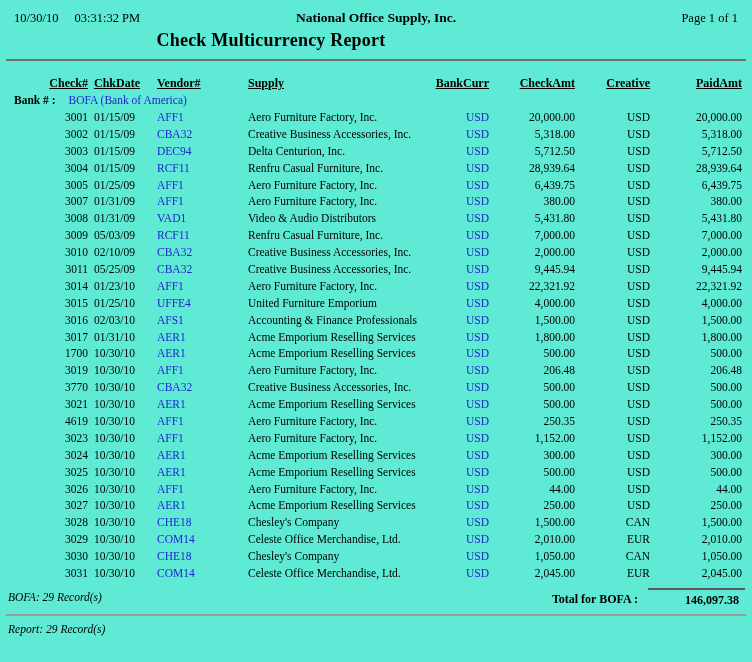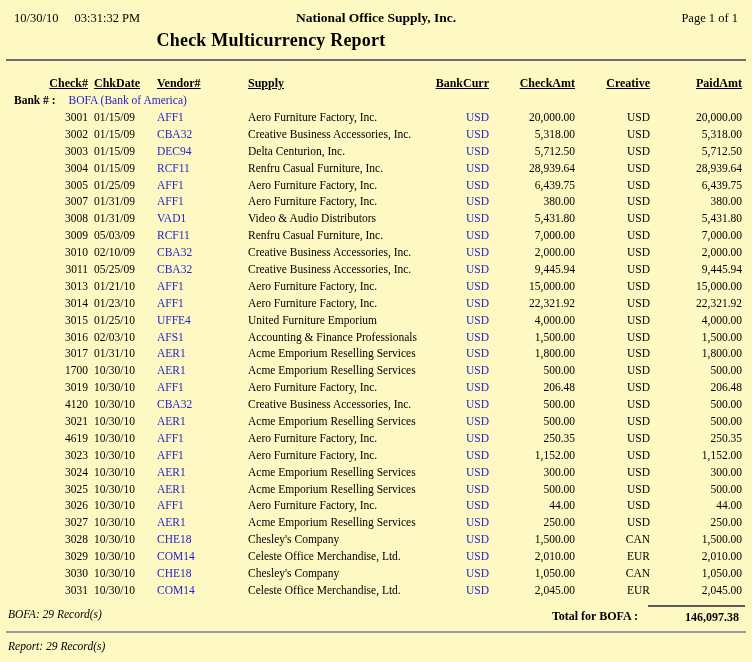--- a/index.html
+++ b/index.html
@@ -1,19 +1,19 @@
 <!DOCTYPE html>
 <html><head>
 <meta charset="utf-8">
 <style>
   * { box-sizing: border-box; }
   html, body { margin: 0; padding: 0; background: #f0f0f0; }
   .page {
     width: 752px; height: 662px;
-    background: #fef9c3;
+    background: #5eead4;
     color: #000000;
     font-family: "Liberation Serif", "DejaVu Serif", serif;
     position: relative;
     overflow: hidden;
   }
   
   .hdr { padding: 10px 8px 0 8px; }
   .hrow { display: flex; align-items: baseline; }
   .hl { width: 210px; text-align: left; padding-left: 6px; font-size: 12.5px; white-space: nowrap; }
   .hc { flex: 1; text-align: center; }
@@ -223,30 +223,20 @@
       <td class="a-r c-check">3011</td>
       <td class="a-l pl6 c-date">05/25/09</td>
       <td class="a-l pl9 c-vendor">CBA32</td>
       <td class="a-l c-payee">Creative Business Accessories, Inc.</td>
       <td class="a-r c-bankcurr">USD</td>
       <td class="a-r c-checkamt">9,445.94</td>
       <td class="a-r c-paidcurr">USD</td>
       <td class="a-r c-paidamt">9,445.94</td>
     </tr>
 
-    <tr>
-      <td class="a-r c-check">3013</td>
-      <td class="a-l pl6 c-date">01/21/10</td>
-      <td class="a-l pl9 c-vendor">AFF1</td>
-      <td class="a-l c-payee">Aero Furniture Factory, Inc.</td>
-      <td class="a-r c-bankcurr">USD</td>
-      <td class="a-r c-checkamt">15,000.00</td>
-      <td class="a-r c-paidcurr">USD</td>
-      <td class="a-r c-paidamt">15,000.00</td>
-    </tr>
 
     <tr>
       <td class="a-r c-check">3014</td>
       <td class="a-l pl6 c-date">01/23/10</td>
       <td class="a-l pl9 c-vendor">AFF1</td>
       <td class="a-l c-payee">Aero Furniture Factory, Inc.</td>
       <td class="a-r c-bankcurr">USD</td>
       <td class="a-r c-checkamt">22,321.92</td>
       <td class="a-r c-paidcurr">USD</td>
       <td class="a-r c-paidamt">22,321.92</td>
@@ -301,21 +291,21 @@
       <td class="a-l pl6 c-date">10/30/10</td>
       <td class="a-l pl9 c-vendor">AFF1</td>
       <td class="a-l c-payee">Aero Furniture Factory, Inc.</td>
       <td class="a-r c-bankcurr">USD</td>
       <td class="a-r c-checkamt">206.48</td>
       <td class="a-r c-paidcurr">USD</td>
       <td class="a-r c-paidamt">206.48</td>
     </tr>
 
     <tr>
-      <td class="a-r c-check">4120</td>
+      <td class="a-r c-check">3770</td>
       <td class="a-l pl6 c-date">10/30/10</td>
       <td class="a-l pl9 c-vendor">CBA32</td>
       <td class="a-l c-payee">Creative Business Accessories, Inc.</td>
       <td class="a-r c-bankcurr">USD</td>
       <td class="a-r c-checkamt">500.00</td>
       <td class="a-r c-paidcurr">USD</td>
       <td class="a-r c-paidamt">500.00</td>
     </tr>
 
     <tr>

